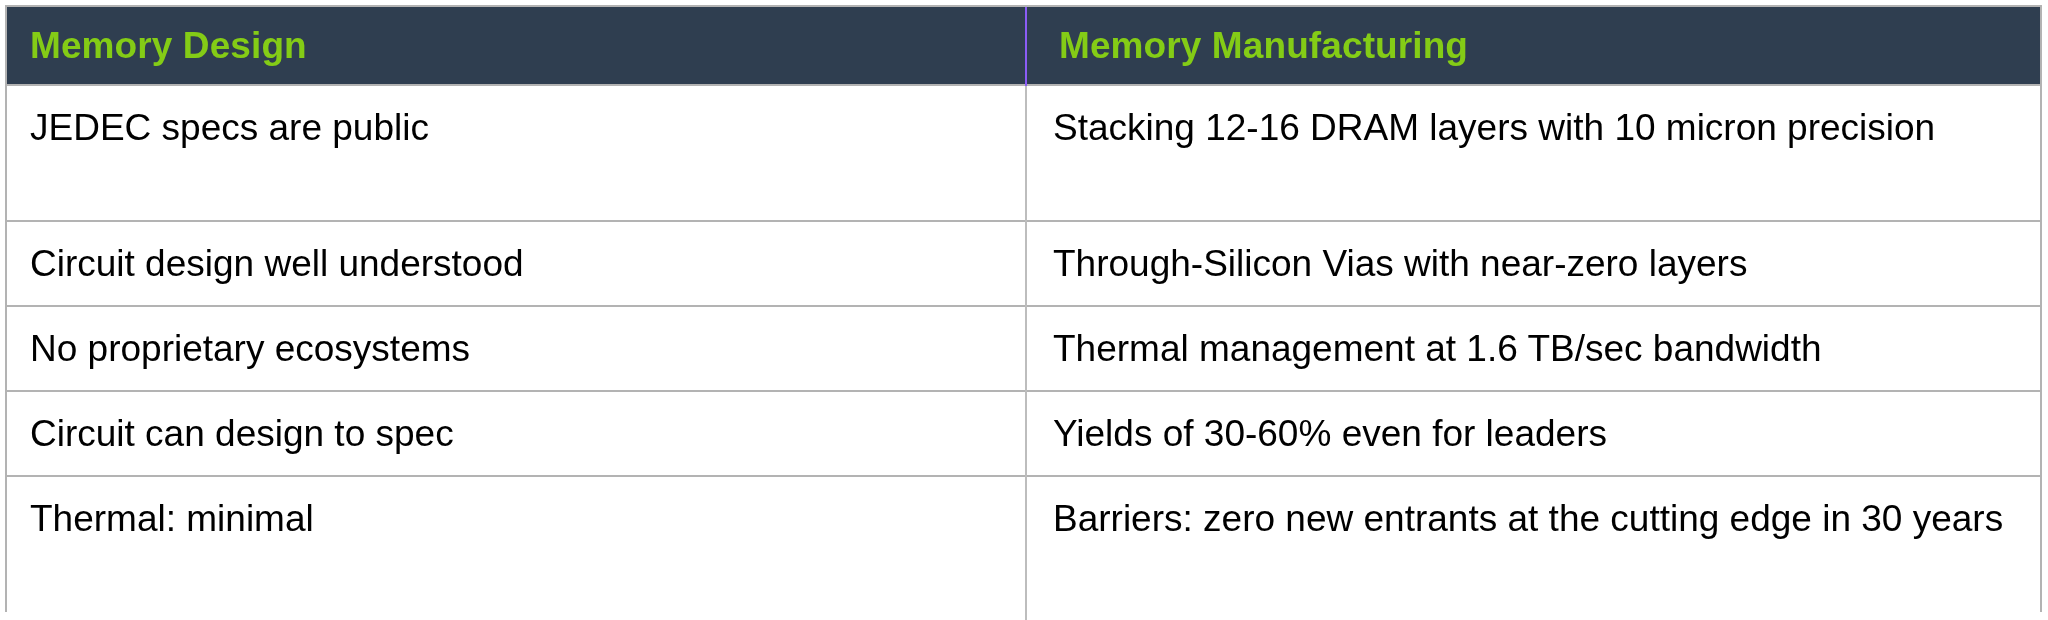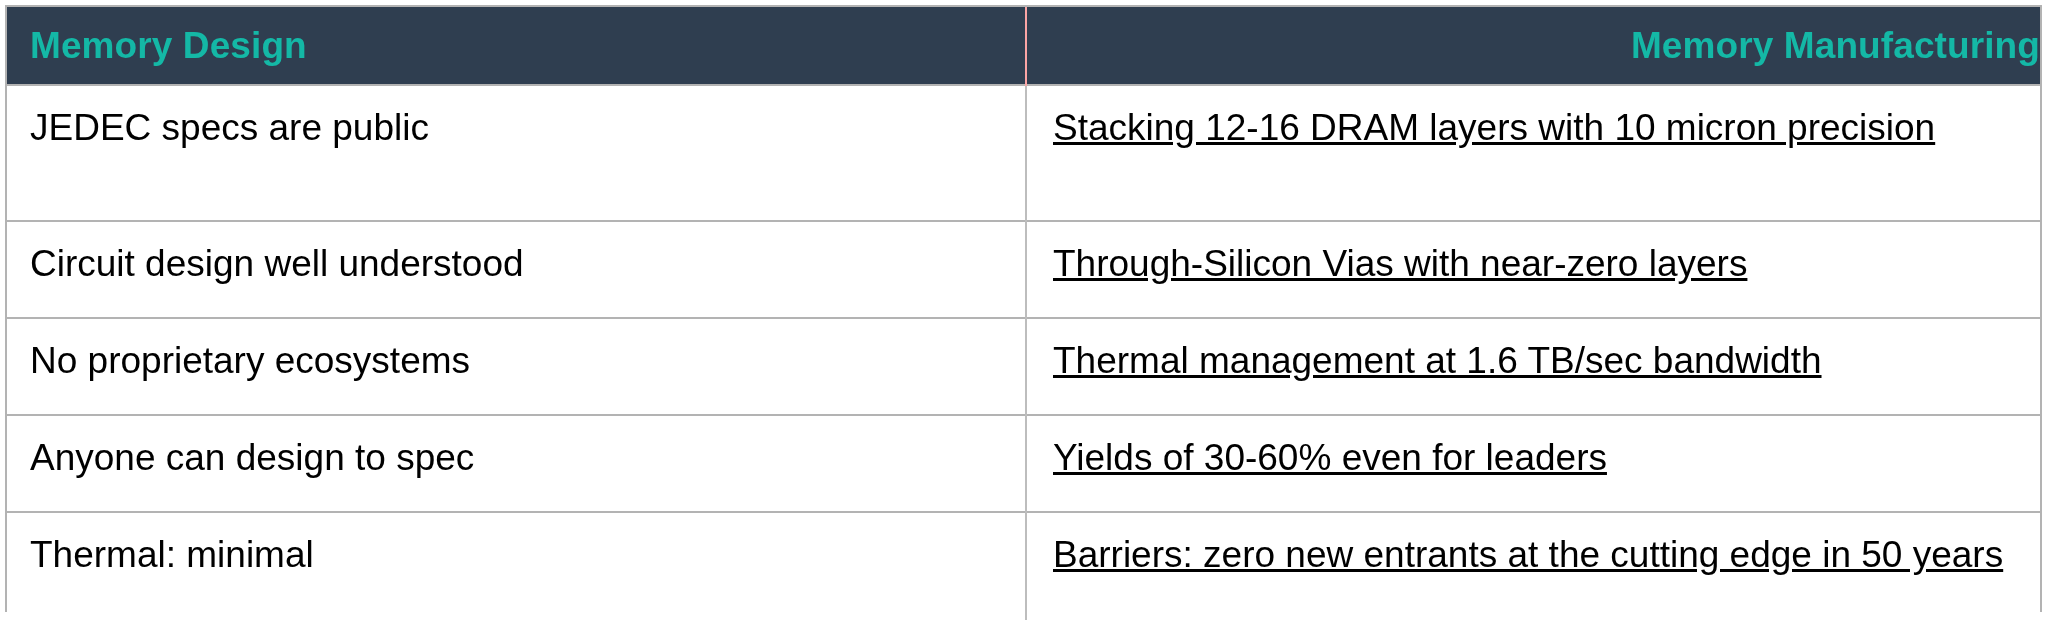--- a/index.html
+++ b/index.html
@@ -42,56 +42,54 @@
   }
 
   table.cmp col.c-left  { width: 1019px; }
   table.cmp col.c-right { width: 1014px; }
 
   
   thead tr.head-row { height: 78px; }
 
   th.head-cell {
     background: #2f3e50;
-    color: #14b8a6;
+    color: #84cc16;
     font-size: 37px;
     font-weight: bold;
     text-align: left;
     vertical-align: middle;
     padding: 0 0 0 23px;
     margin: 0;
     letter-spacing: 0.1px;
     border: 0;
     box-sizing: border-box;
   }
   th.head-cell.right-col {
     padding-left: 32px;
-    border-left: 2px solid #fca5a5;
-    text-align: right;
+    border-left: 2px solid #8b5cf6;
   }
 
   
   tbody tr.body-row > td {
     border-top: 2px solid #b3b3b3;
     vertical-align: top;
     box-sizing: border-box;
     font-size: 37px;
     font-weight: normal;
     color: #000000;
     line-height: 50px;
     background: #ffffff;
   }
 
   td.cell-left {
-    padding: 17px 18px 28px 23px;
+    padding: 17px 18px 16px 23px;
   }
   td.cell-right {
     padding: 17px 18px 12px 26px;
     border-left: 2px solid #bdbdbd;
-    text-decoration: underline;
   }
 
   
   tr.row-0 { height: 136px; }
   tr.row-1 { height: 77px; margin-top: 16px; }
   tr.row-2 { height: 65px; margin-left: 9px; }
   tr.row-3 { height: 65px; }
   tr.row-4 { height: 183px; }
 
   .cell-text { display: block; }
@@ -139,33 +137,33 @@
           <td class="cell-left">
             <span class="cell-text">No proprietary ecosystems</span>
           </td>
           <td class="cell-right">
             <span class="cell-text">Thermal management at 1.6 TB/sec bandwidth</span>
           </td>
         </tr>
 
         <tr class="body-row row-3">
           <td class="cell-left">
-            <span class="cell-text">Anyone can design to spec</span>
+            <span class="cell-text">Circuit can design to spec</span>
           </td>
           <td class="cell-right">
             <span class="cell-text">Yields of 30-60% even for leaders</span>
           </td>
         </tr>
 
         <tr class="body-row row-4">
           <td class="cell-left">
             <span class="cell-text">Thermal: minimal</span>
           </td>
           <td class="cell-right">
-            <span class="cell-text">Barriers: zero new entrants at the cutting edge in 50 years</span>
+            <span class="cell-text">Barriers: zero new entrants at the cutting edge in 30 years</span>
           </td>
         </tr>
 
       </tbody>
     </table>
   </div>
 
 </div>
 
 </body></html>

